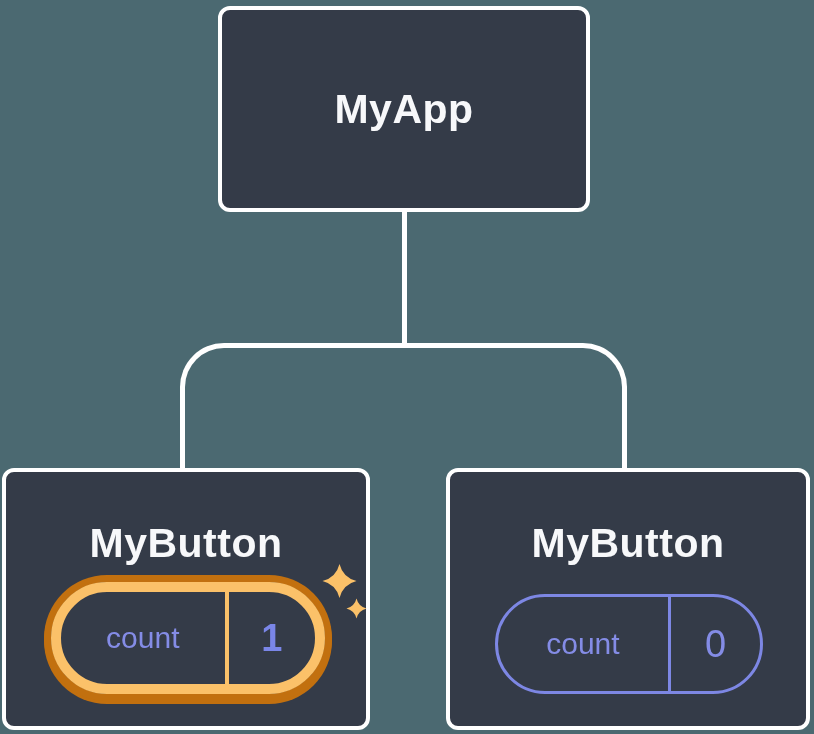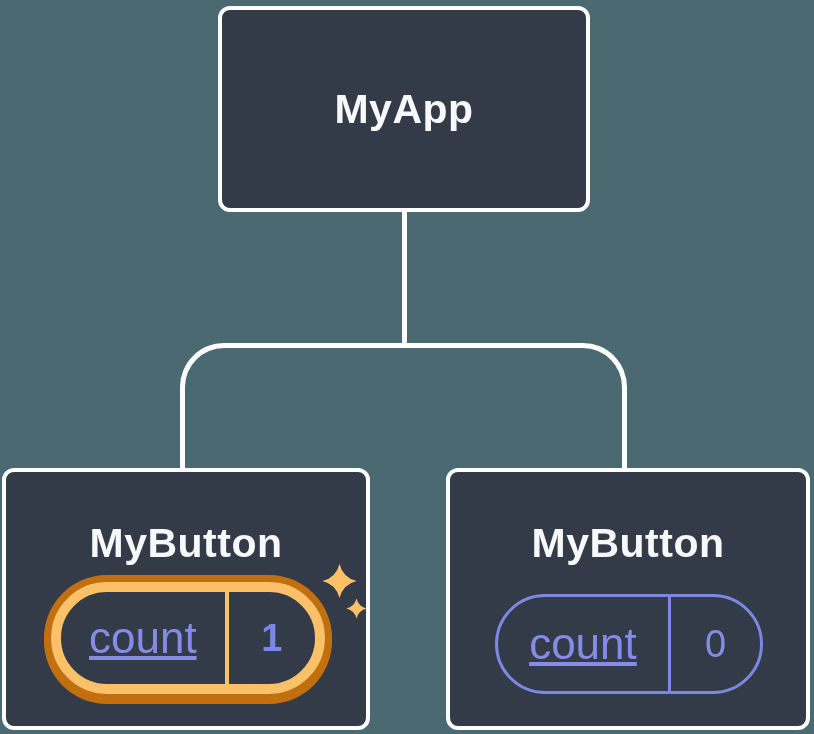--- a/index.html
+++ b/index.html
@@ -67,22 +67,21 @@
     box-shadow:0 0 0 7px var(--orange_dark), 0 3px 0 7px var(--orange_dark);
   }
   .pill-normal{
     left:45px;top:122px;width:268px;height:100px;
     border:3px solid var(--purple);
   }
   .pill-key{
     flex:0 0 66%;
     display:flex;align-items:center;justify-content:center;
     color:var(--purple_text);
-    font-size:44px;
-    text-decoration:underline;
+    font-size:30px;
   }
   .pill-highlight .pill-key{border-right:4px solid var(--orange_light);}
   .pill-normal .pill-key{border-right:3px solid var(--purple);}
   .pill-value{
     flex:1 1 auto;
     display:flex;align-items:center;justify-content:center;
     color:var(--purple_text);
     font-size:38px;
   }
   .pill-highlight .pill-value{font-weight:700;color:#7a86e8;}

